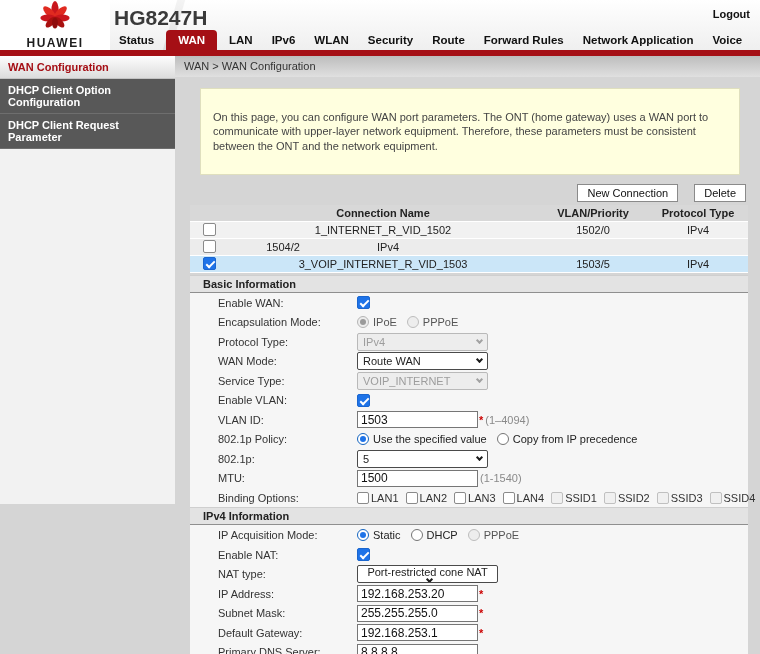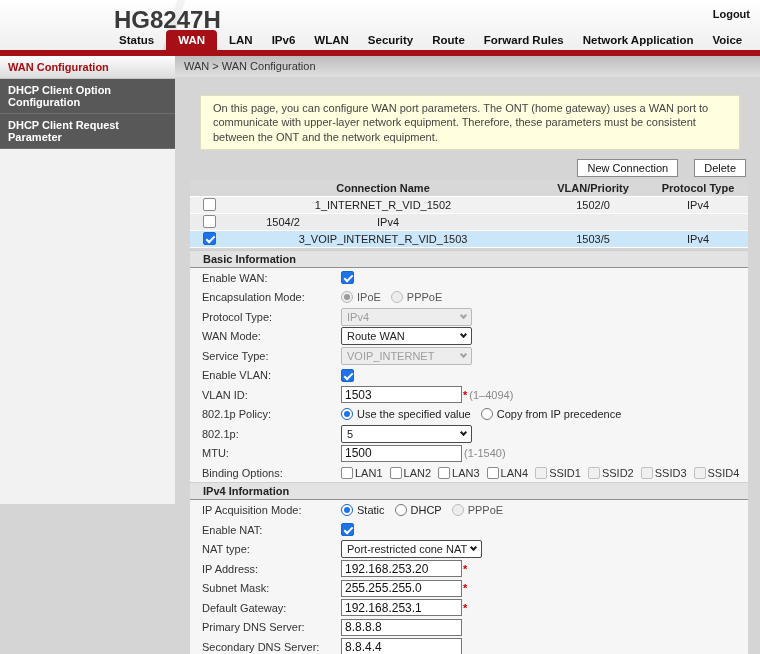--- a/index.html
+++ b/index.html
@@ -6,42 +6,42 @@
   html,body { width:760px; height:654px; overflow:hidden; }
   body { font-family:"Liberation Sans", sans-serif; font-size:11px; color:#222; background:#d5d5d5; }
 
   
   .header { position:relative; height:50px; background:linear-gradient(#ffffff,#efefef); }
   .logo { position:absolute; left:0; top:0; width:110px; height:50px; background:#fff;
           display:flex; flex-direction:column; align-items:center; justify-content:center; }
   .logo-slash { position:absolute; left:170px; top:0; width:8px; height:50px;
                 background:linear-gradient(#f4f4f4,#dcdcdc); transform:skewX(-16deg); }
   .huawei-name { font-weight:bold; font-size:12px; letter-spacing:1.5px; color:#1d1d1d; margin-top:1px; }
-  .model { position:absolute; left:114px; top:6px; font-size:24px; font-weight:bold; color:#3a3a3a; }
+  .model { position:absolute; left:114px; top:6px; font-size:21px; font-weight:bold; color:#3a3a3a; }
   .logout { position:absolute; right:10px; top:8px; font-weight:bold; color:#111; cursor:pointer; }
   .nav { position:absolute; left:112px; bottom:0; display:flex; align-items:flex-end; }
   .tab { font-weight:bold; font-size:11.5px; color:#101010; padding:4px 7px; margin-right:5px; cursor:pointer; white-space:nowrap; }
   .tab.active { background:#A50F15; color:#fff; border-radius:4px 4px 0 0; padding:4px 12px; }
   .redbar { height:6px; background:#A50F15; }
 
   
   .page-body { display:flex; height:448px;justify-content:space-between; }
   .sidebar { width:175px; background:#f2f2f2; display:flex; flex-direction:column; flex-shrink:0; }
   .side-item { padding:5px 8px; font-weight:bold; color:#fff; background:#585858;
                border-bottom:1px solid #6e6e6e; cursor:pointer; }
   .side-item.active { background:linear-gradient(#fdfdfd,#dcdcdc); color:#A50F15; border-bottom:1px solid #c3c3c3; }
 
   
   .main { flex:1; display:flex; flex-direction:column; background:#d5d5d5; }
   .breadcrumb { height:21px; line-height:21px; padding-left:9px;
                 background:linear-gradient(#bdbdbd,#e0e0e0); color:#333; flex-shrink:0; }
   .content { flex:1; padding:0 12px 0 15px; display:flex; flex-direction:column; }
 
-  .infobox { margin:18px 8px 0 10px; background:#FFFFDF; border:1px solid #DFDFBE;
-             padding:5px 12px; color:#444; line-height:1.3; }
+  .infobox { margin:11px 8px 0 10px; background:#FFFFDF; border:1px solid #DFDFBE;
+             padding:21px 12px; color:#444; line-height:1.3; }
 
   .actions { display:flex; justify-content:flex-end; gap:16px; margin:9px 2px 3px 0; }
   .btn { background:#fff; border:1px solid #8a8a8a; padding:2px 9px; font-size:11px;
          font-family:inherit; color:#111; cursor:pointer; }
 
   
   .table { width:558px; }
   .trow { display:flex; align-items:center; height:17px; border-bottom:1px solid #fff; }
   .trow.th { background:#d8d8d8; font-weight:bold; }
   .trow.r0 { background:#f1f1f1; }
@@ -49,21 +49,21 @@
   .trow.rsel { background:#CBE6F8 !important; }
   .c0 { width:38px; display:flex; justify-content:center; }
   .c1 { width:310px; text-align:center; }
   .c2 { width:110px; text-align:center; }
   .c3 { width:100px; text-align:center; }
 
   
   .formpanel { background:#f6f6f6; width:558px; margin-top:2px; flex:1; }
   .sechead { background:#e3e3e3; border-top:1px solid #cfcfcf; border-bottom:1px solid #8f8f8f;
              font-weight:bold; padding:2px 13px; }
-  .frow { display:flex; align-items:center; height:19.5px; padding-left:12px; }
+  .frow { display:flex; align-items:center; height:19.5px; padding-left:12px;margin-left:16px; }
   .flabel { width:139px; color:#333; flex-shrink:0; }
   .fctl { display:flex; align-items:center; }
 
   
   .cb { width:13px; height:13px; border:1px solid #8a8a8a; border-radius:2px; background:#fff;
         display:inline-block; position:relative; cursor:pointer; flex-shrink:0; }
   .cb.checked { background:#1E73E8; border-color:#1a66cf; }
   .cb.checked::after { content:""; position:absolute; left:4px; top:1px; width:3px; height:7px;
                        border:solid #fff; border-width:0 2px 2px 0; transform:rotate(45deg); }
   .cb.dis { background:#f0f0f0; border-color:#c0c0c0; }
@@ -77,41 +77,60 @@
   .rd.dis { border-color:#bdbdbd; background:#ededed; }
   .rd.dis.sel { border-color:#b5b5b5; }
   .rd.dis.sel::after { background:#9a9a9a; }
   .rlabel { margin-right:10px; }
   .rlabel.dim { color:#555; }
 
   
   .selbox { width:131px; height:18px; border:1px solid #4a4a4a; background:#fff; border-radius:2px;
             display:flex; align-items:center; justify-content:space-between; padding:0 5px;
             cursor:pointer; overflow:hidden; white-space:nowrap; }
-  .selbox.wide { width:141px; }
+  .selbox.wide { width:141px;flex-direction:column; }
   .selbox.disabled { background:#ededed; border-color:#b9b9b9; color:#9d9d9d; cursor:default; }
   .chev { width:5px; height:5px; border-right:2px solid #1c1c1c; border-bottom:2px solid #1c1c1c;
           transform:rotate(45deg); margin-top:-3px; flex-shrink:0; margin-left:4px; }
   .selbox.disabled .chev { border-color:#a2a2a2; }
 
   
   .inp { width:121px; height:17px; border:1px solid #767676; background:#fff;
          font-family:inherit; font-size:12px; padding:0 3px; color:#111; }
   .req { color:#c00; font-weight:bold; margin-left:1px; }
   .hint { color:#8a8a8a; margin-left:2px; }
 
   
   .bind-group { display:flex; align-items:center; }
   .bind-group .cb { width:12px; height:12px; margin-right:2px; }
   .bind-group .blabel { margin-right:7px; color:#333; }
 </style>
 </head>
 <body>
 
 <div class="header">
+  <div class="logo">
+    <span>
+      <svg width="44" height="32" viewBox="0 0 44 32">
+        <g transform="translate(22,17)">
+          <g fill="#c9161d">
+            <ellipse rx="3.6" ry="9" transform="rotate(0)   translate(0,-8)"></ellipse>
+            <ellipse rx="3.6" ry="8.4" transform="rotate(45) translate(0,-7.6)" fill="#e02a20"></ellipse>
+            <ellipse rx="3.6" ry="8.4" transform="rotate(-45) translate(0,-7.6)" fill="#e02a20"></ellipse>
+            <ellipse rx="3.4" ry="7.6" transform="rotate(90) translate(0,-7)"></ellipse>
+            <ellipse rx="3.4" ry="7.6" transform="rotate(-90) translate(0,-7)"></ellipse>
+            <ellipse rx="3.2" ry="6.6" transform="rotate(135) translate(0,-6)" fill="#a8100f"></ellipse>
+            <ellipse rx="3.2" ry="6.6" transform="rotate(-135) translate(0,-6)" fill="#a8100f"></ellipse>
+            <ellipse rx="3.0" ry="5.6" transform="rotate(180) translate(0,-5)" fill="#8f0c0c"></ellipse>
+          </g>
+        </g>
+      </svg>
+    </span>
+    <span class="huawei-name">HUAWEI</span>
+  </div>
   <div class="logo-slash"></div>
   <div class="model">HG8247H</div>
   <div class="logout">Logout</div>
   <div class="nav">
     <span class="tab">Status</span>
     <span class="tab active">WAN</span>
     <span class="tab">LAN</span>
     <span class="tab">IPv6</span>
     <span class="tab">WLAN</span>
     <span class="tab">Security</span>

